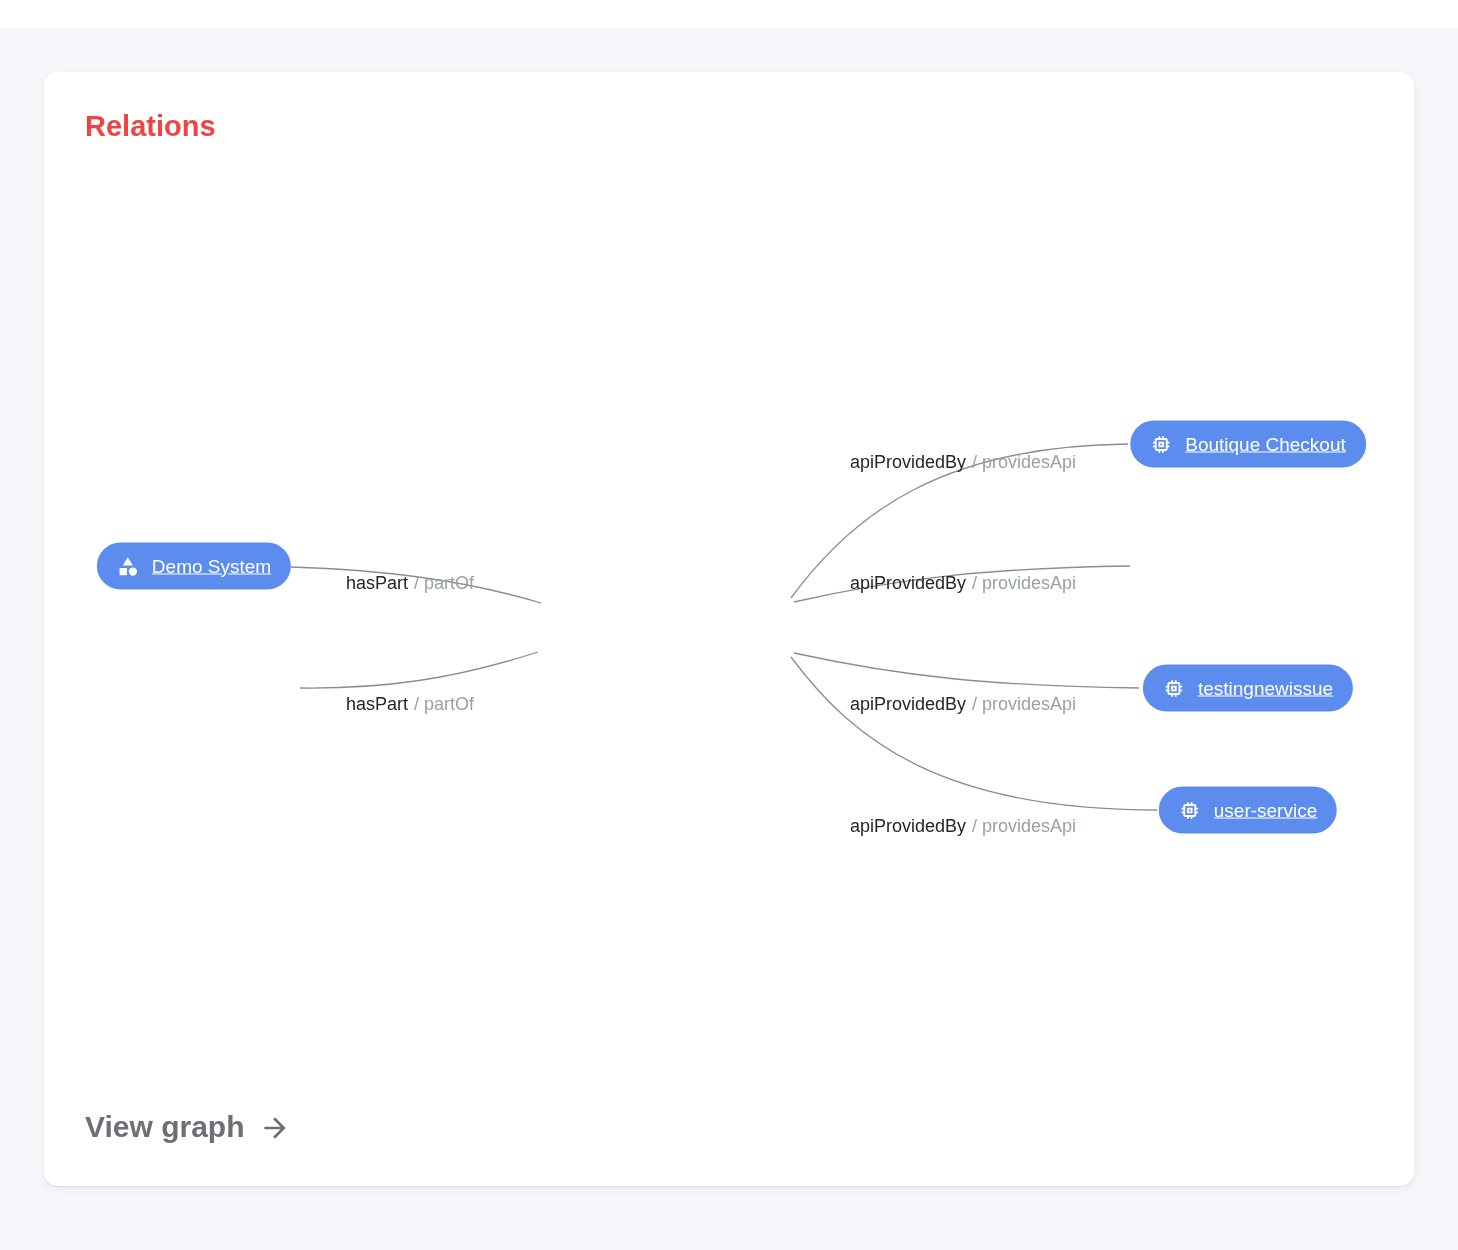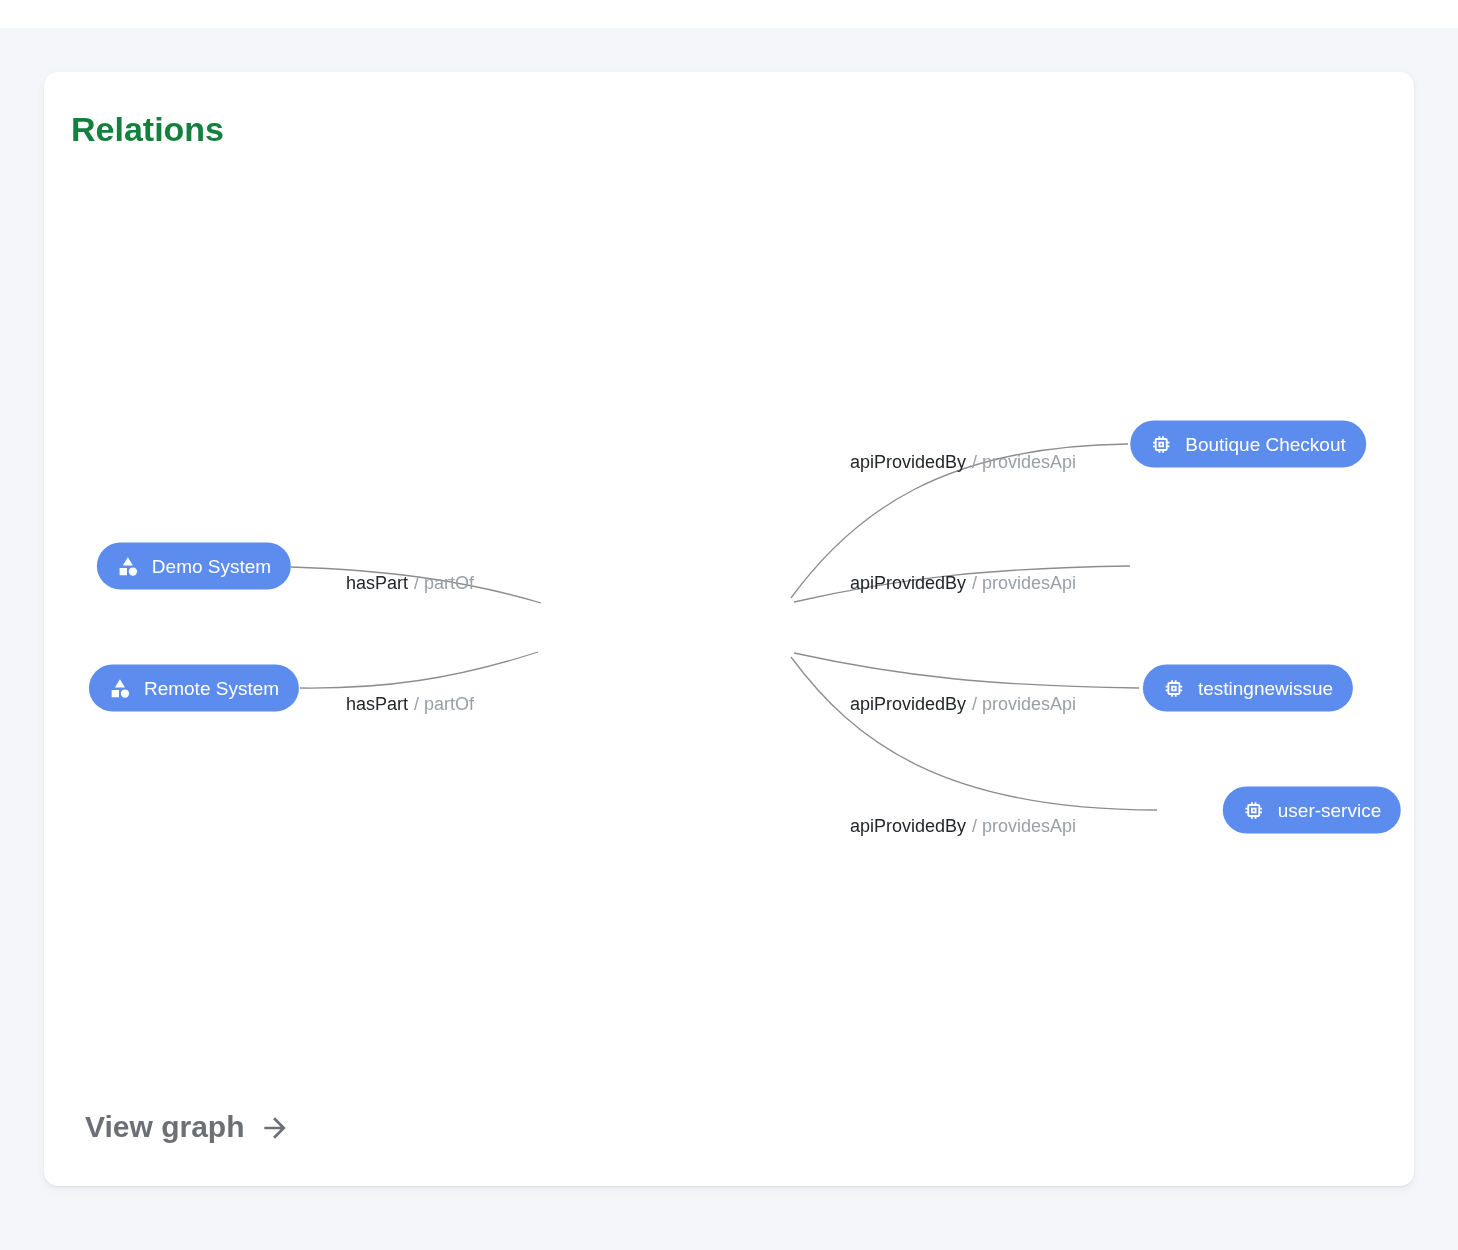--- a/index.html
+++ b/index.html
@@ -15,51 +15,51 @@
     background: #ffffff;
   }
   .card {
     position: absolute; left: 44px; top: 72px;
     width: 1370px; height: 1114px;
     background: #ffffff;
     border-radius: 14px;
     box-shadow: 0 1px 2px rgba(16,24,40,.07), 0 3px 10px rgba(16,24,40,.05);
   }
   .card-title {
-    position: absolute; left: 27px; top: 38px;
-    font-size: 34px; font-weight: 700; color: #15803d;
+    position: absolute; left: 41px; top: 38px;
+    font-size: 29px; font-weight: 700; color: #ef4444;
   }
   svg.edges { position: absolute; left: 0; top: 0; width: 1370px; height: 1114px; }
   path.edge { fill: none; stroke: var(--edge-line, #8d8d8d); stroke-width: 1.3px; }
 
   .node {
     position: absolute;
     transform: translate(-50%, -50%);
     display: inline-flex; align-items: center; gap: 13px;
     height: 47px; padding: 0 20px;
     border-radius: 24px;
     background: var(--system-api-node, #5c8dee);
     color: #ffffff; font-size: 19px; font-weight: 500;
-    white-space: nowrap; cursor: pointer;
+    white-space: nowrap; cursor: pointer; text-decoration: underline;
   }
   .node .nicon { width: 22px; height: 22px; display: block; flex: 0 0 auto; }
   .node.center {
     height: 54px; border-radius: 17px; gap: 14px;
     background: var(--center-node, #f0a93f);
     font-weight: 700; font-size: 19.5px;
   }
   .node.center .nicon { width: 24px; height: 24px; }
 
   .n-demo   { left: 150px;  top: 494px; justify-content: space-between; }
   .n-remote { left: 150px;  top: 616px; }
   .n-center { left: 613px;  top: 556px; }
   .n-bc     { left: 1204px; top: 372px; }
   .n-bf     { left: 1204px; top: 494px; }
   .n-tni    { left: 1204px; top: 616px; align-items: center; }
-  .n-us     { left: 1268px; top: 738px; }
+  .n-us     { left: 1204px; top: 738px; }
 
   .edge-label {
     position: absolute; transform: translate(-50%, -50%);
     white-space: nowrap; font-size: 18px; line-height: 1;
   }
   .edge-label .lp { color: var(--edge-label-primary, #23262b); font-weight: 500; }
   .edge-label .ls { color: var(--edge-label-secondary, #9aa0a8); font-weight: 400; margin-left: 6px; }
   .el-1 { left: 366px; top: 511px; }
   .el-2 { left: 366px; top: 632px; }
   .el-3 { left: 919px; top: 390px; }
@@ -113,28 +113,20 @@
 
   <div class="node n-demo">
     <svg class="nicon" viewBox="0 0 24 24">
         <path fill="#fff" d="M12 2l-5.5 9h11z"></path>
         <circle fill="#fff" cx="17.5" cy="17.5" r="4.5"></circle>
         <path fill="#fff" d="M3 13.5h8v8H3z"></path>
       </svg>
     <span>Demo System</span>
   </div>
 
-  <div class="node n-remote">
-    <svg class="nicon" viewBox="0 0 24 24">
-        <path fill="#fff" d="M12 2l-5.5 9h11z"></path>
-        <circle fill="#fff" cx="17.5" cy="17.5" r="4.5"></circle>
-        <path fill="#fff" d="M3 13.5h8v8H3z"></path>
-      </svg>
-    <span>Remote System</span>
-  </div>
 
 
   <div class="node n-bc">
     <svg class="nicon" viewBox="0 0 24 24">
         <path fill="#fff" d="M15 9H9v6h6V9zm-2 4h-2v-2h2v2zm8-2V9h-2V7c0-1.1-.9-2-2-2h-2V3h-2v2h-2V3H9v2H7c-1.1 0-2 .9-2 2v2H3v2h2v2H3v2h2v2c0 1.1.9 2 2 2h2v2h2v-2h2v2h2v-2h2c1.1 0 2-.9 2-2v-2h2v-2h-2v-2h2zm-4 6H7V7h10v10z"></path>
       </svg>
     <span>Boutique Checkout</span>
   </div>
 
 

